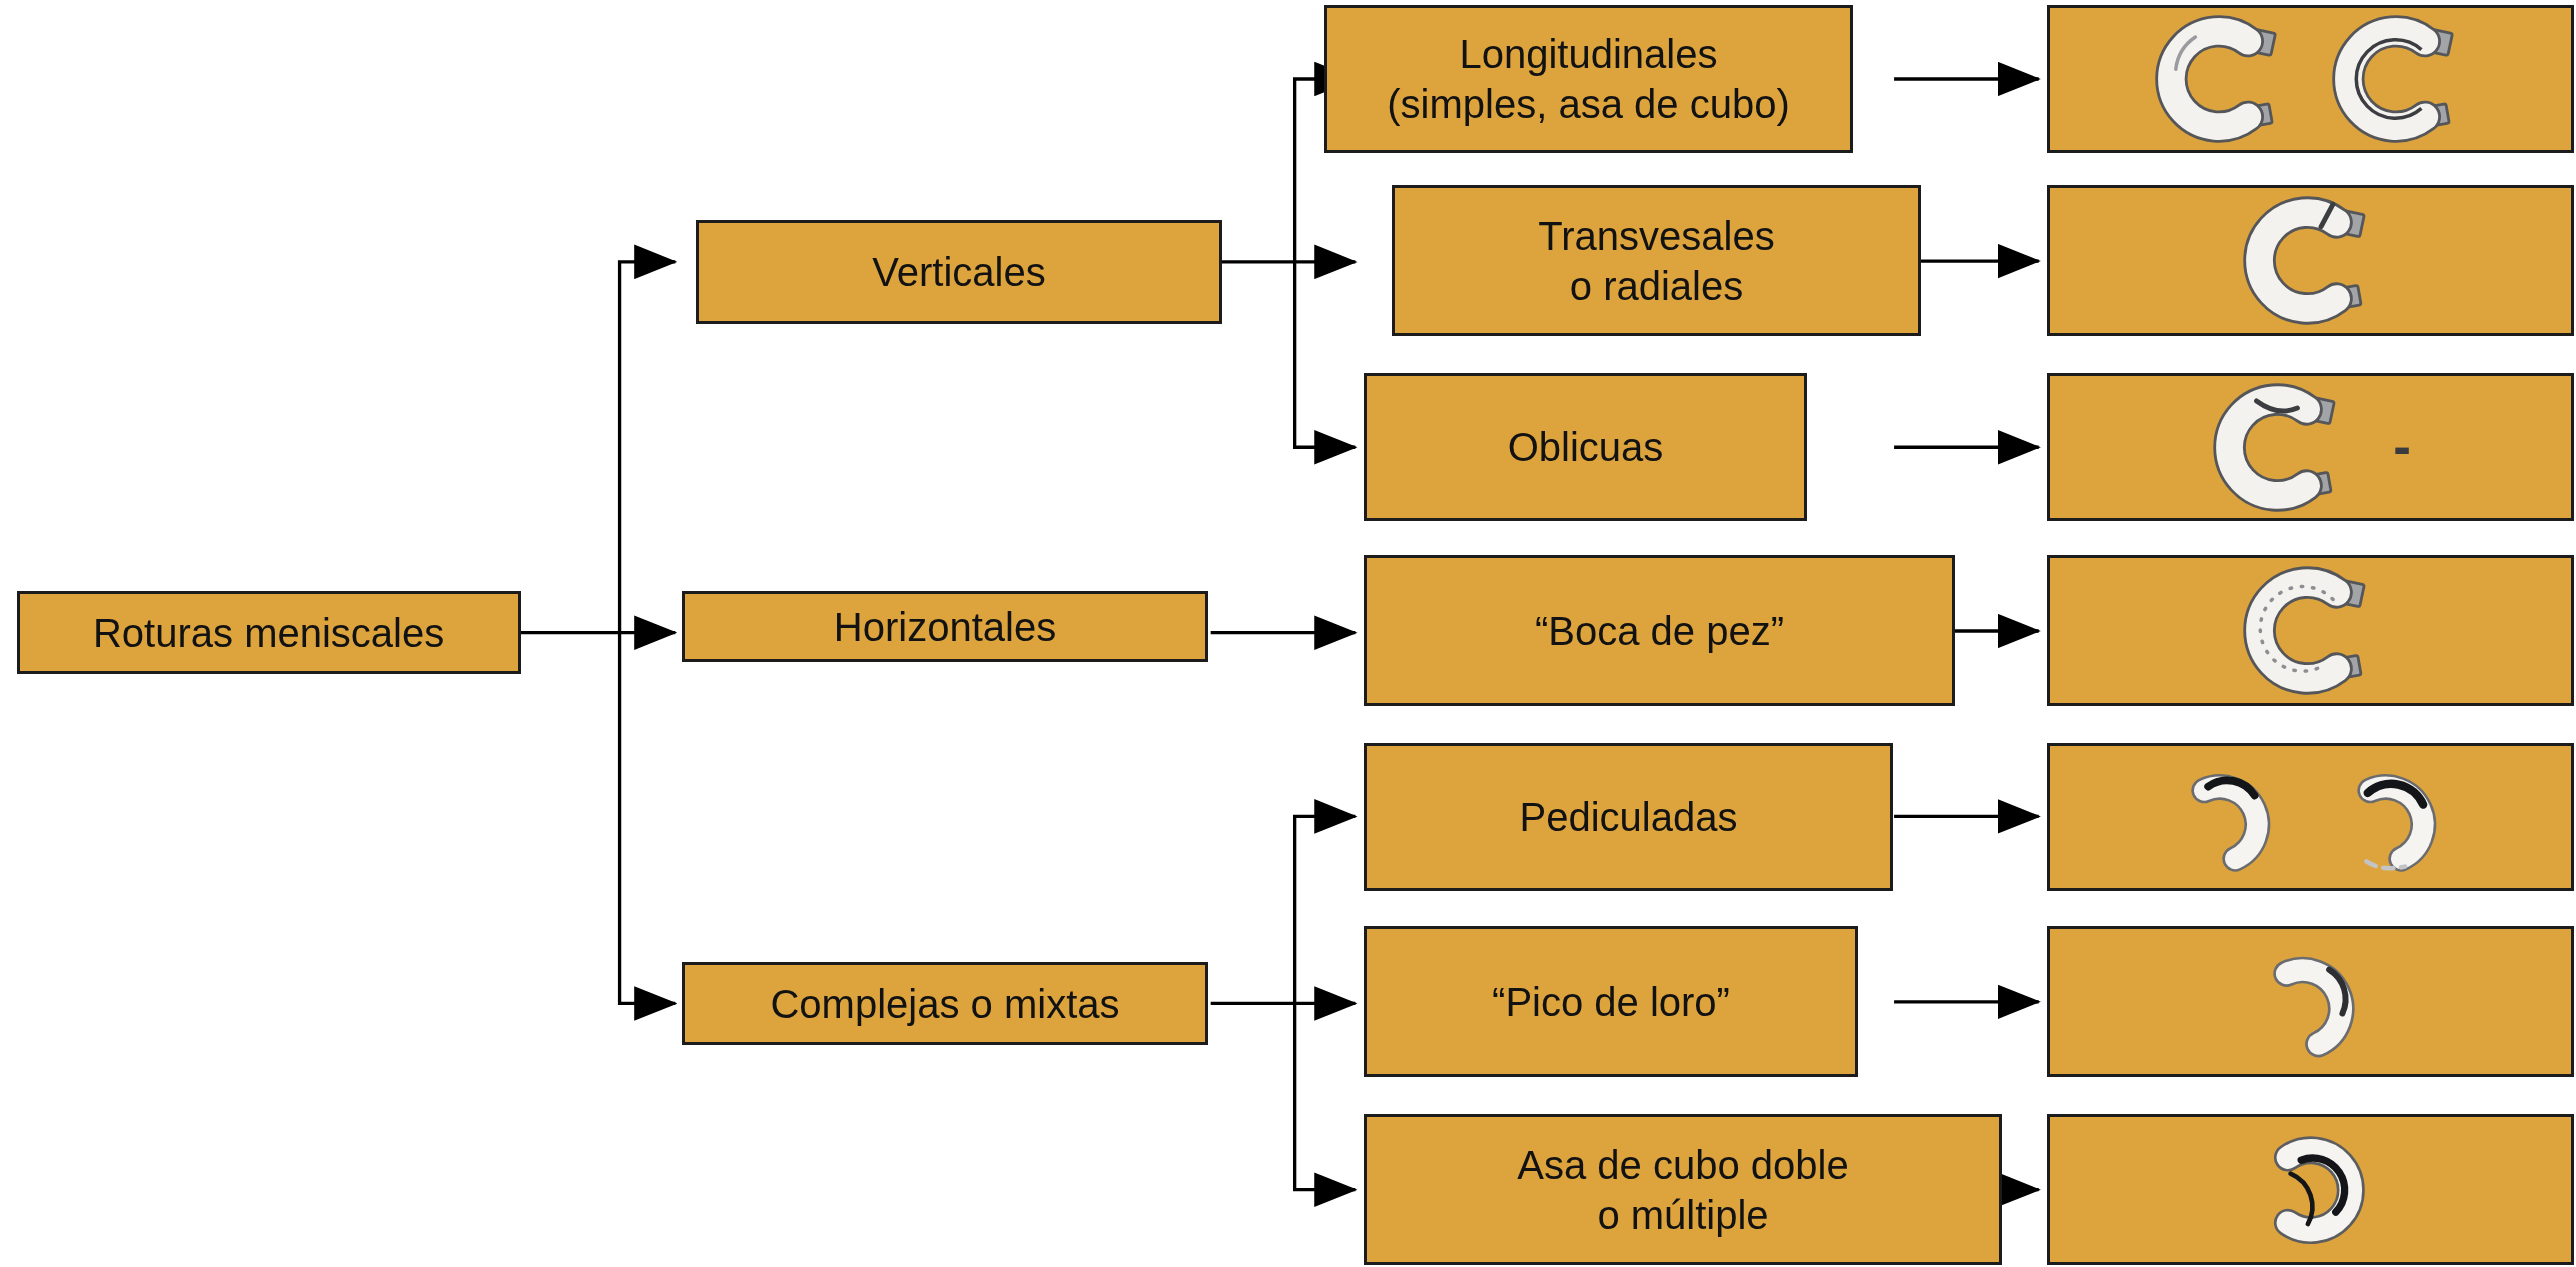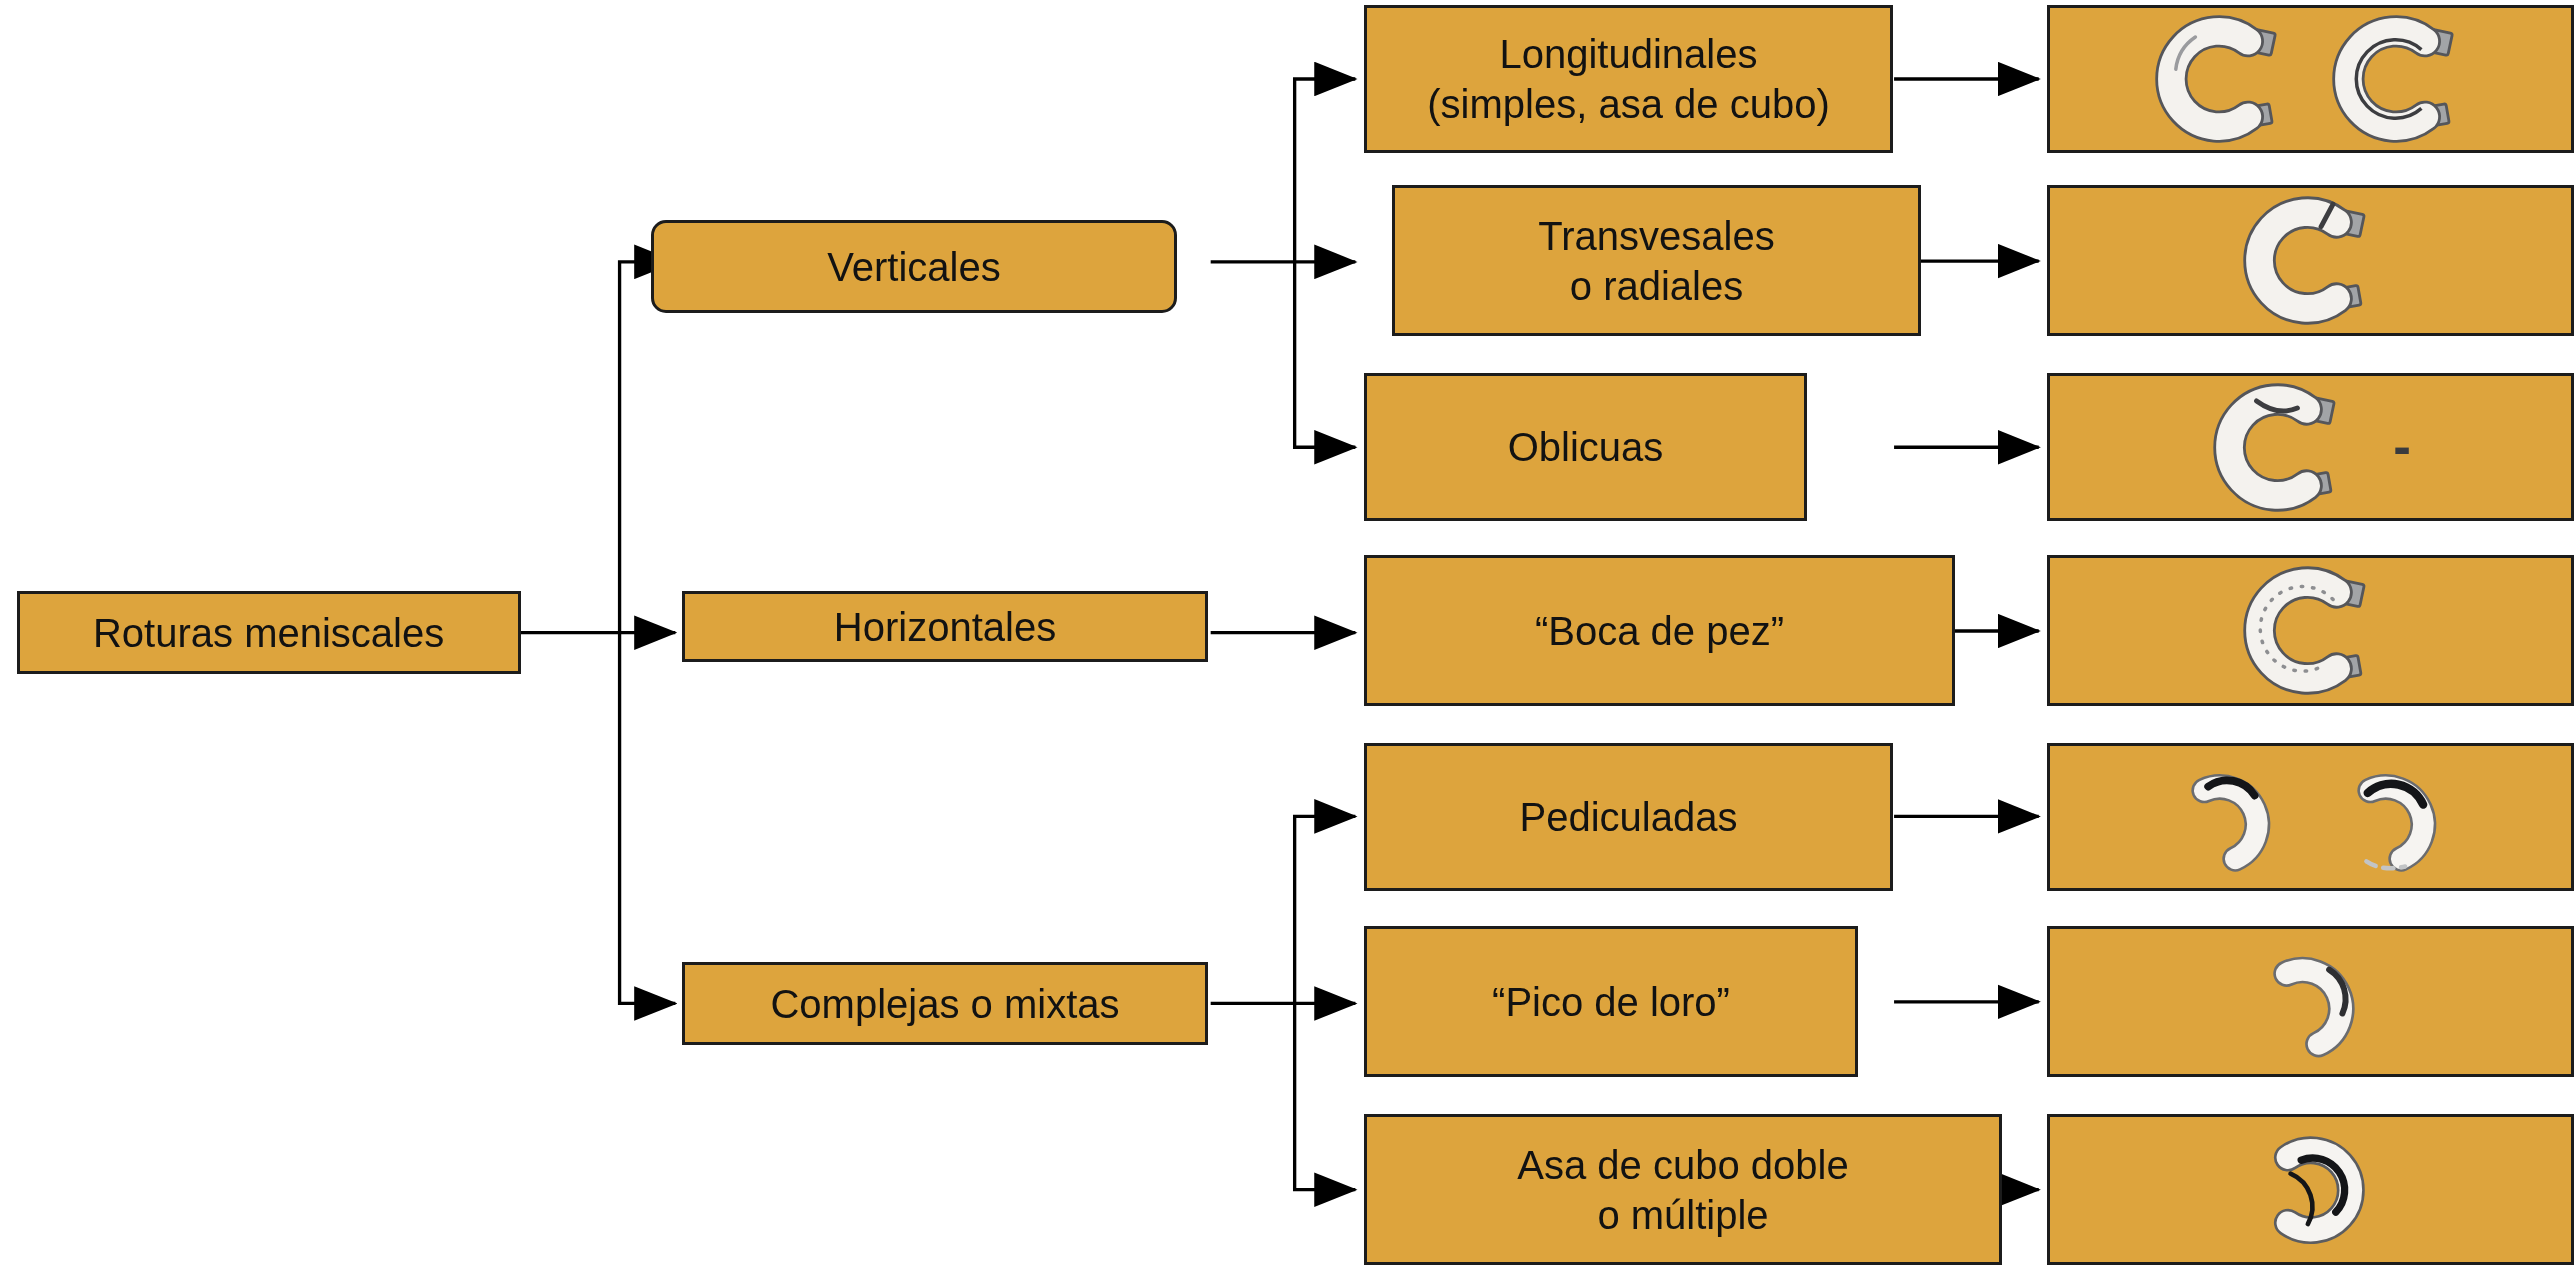--- a/index.html
+++ b/index.html
@@ -62,31 +62,31 @@
     <path class="c" d="M2278,759 H2452" marker-end="url(#ah)"></path>
     <path class="c" d="M2278,982 H2452" marker-end="url(#ah)"></path>
     <path class="c" d="M2278,1205 H2452" marker-end="url(#ah)"></path>
     <path class="c" d="M2278,1431 H2452" marker-end="url(#ah)"></path>
   </svg>
 
   <div class="nbox" style="left:16.6px;top:591px;width:504px;height:83px;">
     <span>Roturas meniscales</span>
   </div>
 
-  <div class="nbox" style="left:651px;top:220px;width:526px;height:93px;border-radius:15px;">
+  <div class="nbox" style="left:696px;top:220px;width:526px;height:104px;">
     <span>Verticales</span>
   </div>
   <div class="nbox" style="left:682px;top:591px;width:526px;height:71px;">
     <span>Horizontales</span>
   </div>
   <div class="nbox" style="left:682px;top:962px;width:526px;height:83px;">
     <span>Complejas o mixtas</span>
   </div>
 
-  <div class="nbox" style="left:1364px;top:5px;width:529px;height:148px;">
+  <div class="nbox" style="left:1324px;top:5px;width:529px;height:148px;">
     <span>Longitudinales</span>
     <span>(simples, asa de cubo)</span>
   </div>
   <div class="nbox" style="left:1364px;top:185px;width:529px;height:151px;margin-left:28px;">
     <span>Transvesales</span>
     <span>o radiales</span>
   </div>
   <div class="nbox" style="left:1364px;top:373px;width:443px;height:148px;">
     <span>Oblicuas</span>
   </div>

